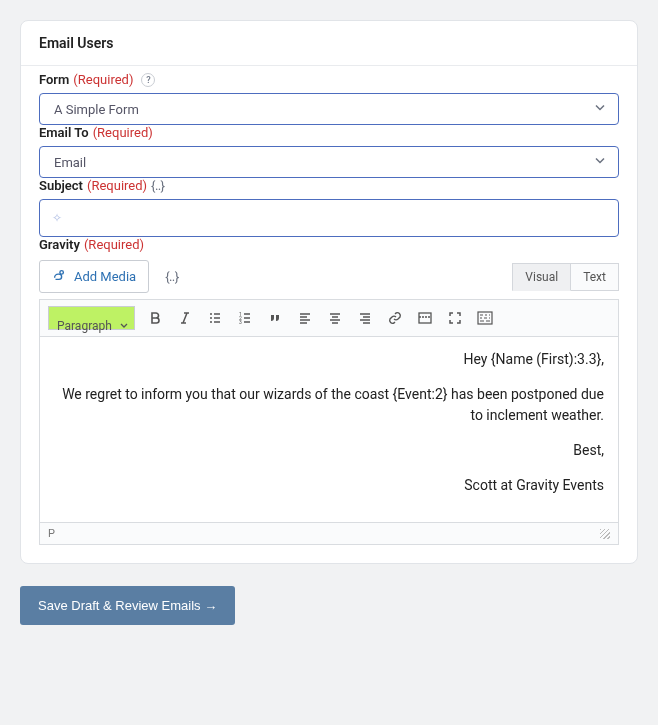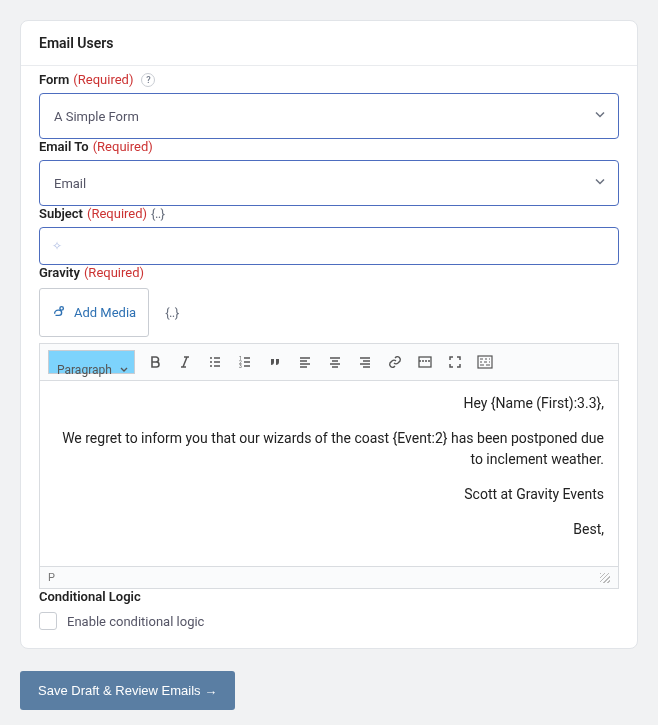--- a/index.html
+++ b/index.html
@@ -63,21 +63,21 @@
   }
   .merge-tag-btn {
     color: #6b7280;
     font-size: 13px;
     cursor: pointer;
     padding: 0 4px;
     letter-spacing: -0.5px;
   }
   .select {
     width: 100%;
-    height: 46px;
+    height: 32px;
     border: 1px solid #4d6dbf;
     border-radius: 4px;
     background: #fff;
     padding: 0 36px 0 14px;
     font-size: 13px;
     color: #556;
     display: flex;
     align-items: center;
     position: relative;
     cursor: pointer;
@@ -115,21 +115,21 @@
     display: flex;
     align-items: center;
     gap: 12px;
   }
   .add-media {
     display: inline-flex;
     align-items: center;
     gap: 8px;
     border: 1px solid #c9cdd3;
     background: #fff;
-    padding: 15px 12px;
+    padding: 7px 12px;
     font-size: 13px;
     color: #2e71b3;
     border-radius: 3px;
     cursor: pointer;
   }
   .add-media .mi {
     color: #2e71b3;
     font-weight: bold;
   }
   .editor-tabs {
@@ -154,21 +154,21 @@
     background: #fafbfc;
     padding: 6px 8px;
     display: flex;
     align-items: center;
     gap: 10px;
     flex-wrap: wrap;
   }
   .fmt-select {
     height: 24px;
     border: 1px solid #c9cdd3;
-    background: #7dd3fc;
+    background: #bef264;
     font-size: 12px;
     color: #555;
     display: inline-flex;
     align-items: center;
     padding: 15px 6px 0 8px;
     gap: 8px;
     cursor: pointer;
   }
   .tb-icon {
     width: 20px;
@@ -304,20 +304,24 @@
             <span class="mi">
               <svg width="14" height="14" viewBox="0 0 16 16">
                   <path d="M3 11a4 4 0 014-4h1a3 3 0 010 6H4" fill="none" stroke="currentColor" stroke-width="1.6"></path>
                   <circle cx="11" cy="5" r="2" fill="none" stroke="currentColor" stroke-width="1.6"></circle>
                 </svg>
             </span>
             <span>Add Media</span>
           </div>
           <span class="merge-tag-btn">{‥}</span>
         </div>
+        <div class="editor-tabs">
+          <div class="editor-tab active">Visual</div>
+          <div class="editor-tab">Text</div>
+        </div>
       </div>
 
       <div class="toolbar">
         <div class="fmt-select">
           <span>Paragraph</span>
           <svg width="8" height="8" viewBox="0 0 8 8">
               <path d="M1 2l3 3 3-3" fill="none" stroke="#555" stroke-width="1.3"></path>
             </svg>
         </div>
         <span class="tb-icon">
@@ -386,38 +390,29 @@
             <svg width="16" height="14" viewBox="0 0 16 14">
               <rect x="1" y="1" width="14" height="12" fill="none" stroke="currentColor" stroke-width="1.2"></rect>
               <path d="M3 4h3M8 4h2M12 4h1M3 7h2M7 7h3M12 7h1M3 10h4M9 10h4" stroke="currentColor" stroke-width="1.2"></path>
             </svg>
           </span>
       </div>
 
       <div class="editor-body">
         <p>Hey {Name (First):3.3},</p>
         <p>We regret to inform you that our wizards of the coast {Event:2} has been postponed due to inclement weather.</p>
+        <p>Best,</p>
         <p>Scott at Gravity Events</p>
-        <p>Best,</p>
       </div>
       <div class="status-bar">
         <span>P</span>
         <span class="resize-handle"></span>
       </div>
     </div>
 
-    <div class="field">
-      <div class="field-label">
-        <span>Conditional Logic</span>
-      </div>
-      <div class="checkbox-row">
-        <div class="checkbox"></div>
-        <span>Enable conditional logic</span>
-      </div>
-    </div>
 
   </div>
 </div>
 
 <button class="save-btn">
   <span>Save Draft &amp; Review Emails →</span>
 </button>
 
 
 

